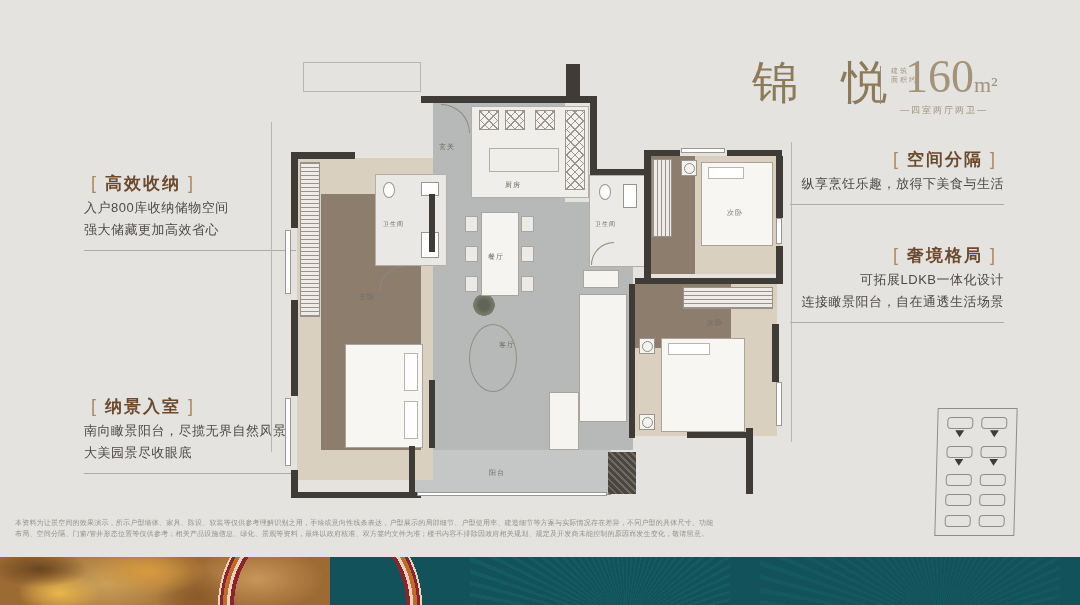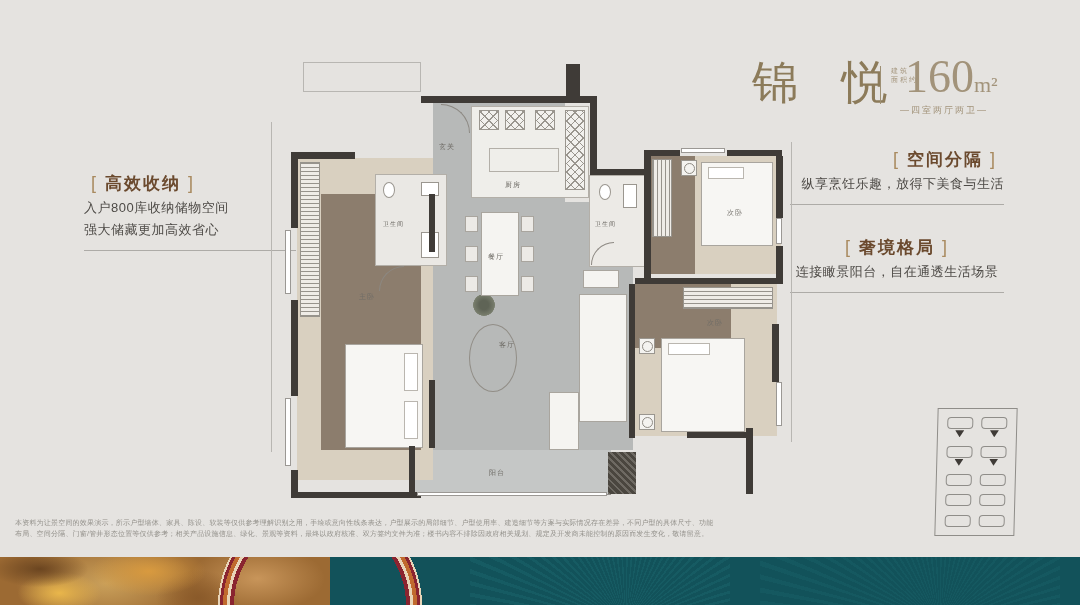--- a/index.html
+++ b/index.html
@@ -94,29 +94,36 @@
 
 
   <div class="callout" style="left:84px;top:172px;">
     <div class="t"><span class="br">[</span><span>高效收纳</span><span class="br">]</span></div>
     <div class="ln">入户800库收纳储物空间</div>
     <div class="ln">强大储藏更加高效省心</div>
     <div class="sep"></div>
   </div>
 
 
+  <div class="callout" style="left:84px;top:395px;">
+    <div class="t"><span class="br">[</span><span>纳景入室</span><span class="br">]</span></div>
+    <div class="ln">南向瞰景阳台，尽揽无界自然风景</div>
+    <div class="ln">大美园景尽收眼底</div>
+    <div class="sep"></div>
+  </div>
 
   <div class="callout right" style="right:76px;top:148px;">
     <div class="t"><span class="br">[</span><span>空间分隔</span><span class="br">]</span></div>
     <div class="ln">纵享烹饪乐趣，放得下美食与生活</div>
     <div class="sep"></div>
   </div>
 
-  <div class="callout right" style="right:76px;top:236px;text-align:center;">
+  <div class="callout right" style="right:76px;top:244px;">
     <div class="t"><span class="br">[</span><span>奢境格局</span><span class="br">]</span></div>
+    <div class="ln">可拓展LDKB一体化设计</div>
     <div class="ln">连接瞰景阳台，自在通透生活场景</div>
     <div class="sep"></div>
   </div>
 
   <div class="brand-name">锦 悦</div>
   <div class="vdiv"></div>
   <div class="area-prefix">
     <div>建筑</div>
     <div>面积约</div>
   </div>

